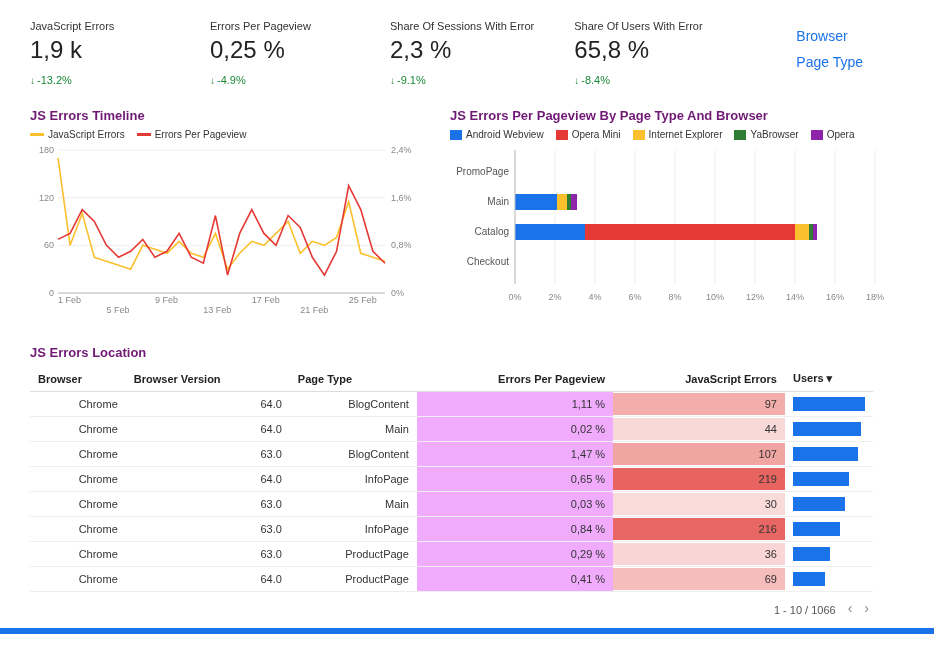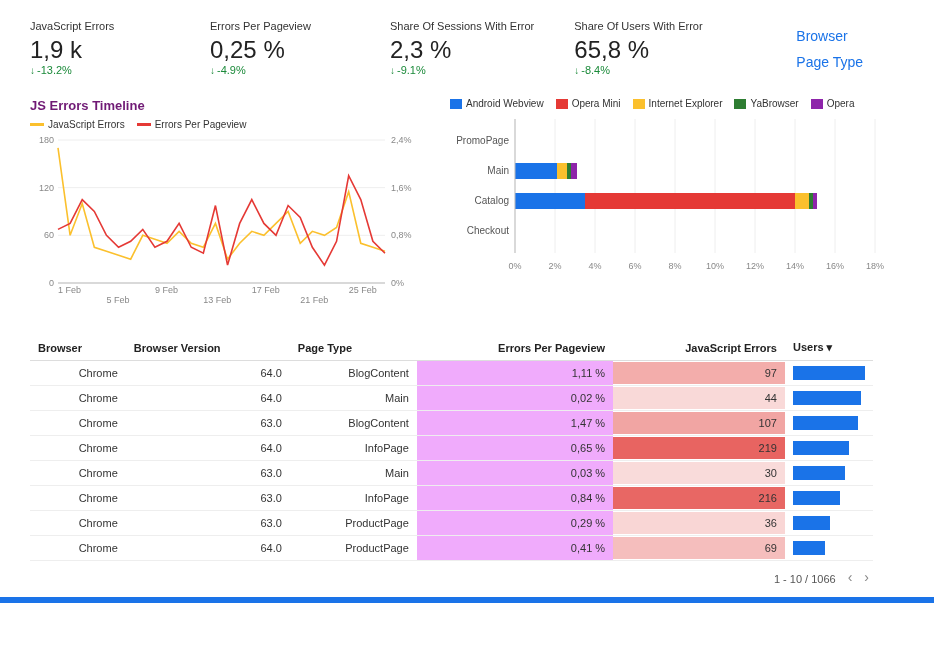--- a/index.html
+++ b/index.html
@@ -1,21 +1,21 @@
 <!DOCTYPE html>
 <html><head>
 <meta charset="utf-8">
 <style>
   * { box-sizing: border-box; margin: 0; padding: 0; }
   body { font-family: Arial, Helvetica, sans-serif; background:#fff; width:934px; }
   .wrap { width:903px; padding:20px 30px 0 30px; position:relative; }
   .kpis { display:flex; gap:40px; align-items:flex-start; }
   .kpi { min-width:140px; }
   .kpi-label { font-size:11px; color:#333; margin-bottom:4px; }
-  .kpi-value { font-size:24px; color:#222; margin-bottom:0; }
+  .kpi-value { font-size:24px; color:#222; margin-bottom:10px; }
   .kpi-delta { font-size:11px; color:#1b8a3a; }
   .kpi-delta .arrow { color:#1b8a3a; font-size:10px; margin-right:2px; }
   .filters { position:absolute; right:40px; top:28px; font-size:14px; }
   .filters div { color:#1a73e8; margin-bottom:10px; cursor:pointer; }
   .charts { display:flex; gap:30px; margin-top:22px; }
   .chart-title { font-size:13px; font-weight:bold; color:#701a75; margin-bottom:6px; }
   .chart-a { width:400px; }
   .chart-b { flex:1; }
   .legend { display:flex; flex-wrap:wrap; gap:12px; font-size:10px; color:#333; margin-bottom:6px; }
   .lg { display:flex; align-items:center; gap:4px; }
@@ -103,20 +103,21 @@
           <text x="173.33333333333331" y="167" class="tick">13 Feb</text>
           <text x="221.77777777777777" y="157" class="tick">17 Feb</text>
           <text x="270.2222222222222" y="167" class="tick">21 Feb</text>
           <text x="318.66666666666663" y="157" class="tick">25 Feb</text>
           <line x1="28" x2="355" y1="147" y2="147" class="axis"></line>
           <path d="M28 11.944444444444457 L40.111111111111114 99.33333333333334 L52.22222222222222 67.55555555555556 L64.33333333333333 111.25 L76.44444444444444 115.22222222222223 L88.55555555555554 119.19444444444444 L100.66666666666666 123.16666666666667 L112.77777777777777 99.33333333333334 L124.88888888888889 103.30555555555554 L137 107.27777777777777 L149.1111111111111 95.36111111111111 L161.22222222222223 107.27777777777777 L173.33333333333331 111.25 L185.44444444444443 87.41666666666666 L197.55555555555554 123.16666666666667 L209.66666666666669 107.27777777777777 L221.77777777777777 95.36111111111111 L233.88888888888889 99.33333333333334 L246 87.41666666666666 L258.1111111111111 75.5 L270.2222222222222 107.27777777777777 L282.33333333333337 95.36111111111111 L294.44444444444446 99.33333333333334 L306.55555555555554 91.38888888888889 L318.66666666666663 55.6388888888889 L330.77777777777777 107.27777777777777 L342.88888888888886 111.25 L355 115.22222222222223" fill="none" stroke="#fbc02d" stroke-width="1.6"></path>
           <path d="M28 93.375 L40.111111111111114 87.41666666666666 L52.22222222222222 63.58333333333333 L64.33333333333333 75.5 L76.44444444444444 99.33333333333333 L88.55555555555554 111.25 L100.66666666666666 105.29166666666666 L112.77777777777777 93.375 L124.88888888888889 111.25 L137 105.29166666666666 L149.1111111111111 87.41666666666666 L161.22222222222223 111.25 L173.33333333333331 117.20833333333333 L185.44444444444443 69.54166666666666 L197.55555555555554 129.125 L209.66666666666669 87.41666666666666 L221.77777777777777 63.58333333333333 L233.88888888888889 87.41666666666666 L246 99.33333333333333 L258.1111111111111 69.54166666666666 L270.2222222222222 81.45833333333333 L282.33333333333337 111.25 L294.44444444444446 129.125 L306.55555555555554 105.29166666666666 L318.66666666666663 39.75 L330.77777777777777 63.58333333333333 L342.88888888888886 105.29166666666666 L355 117.20833333333333" fill="none" stroke="#e53935" stroke-width="1.6"></path>
         </svg>
     </div>
     <div class="chart-b">
+      <div class="chart-title">JS Errors Per Pageview By Page Type And Browser</div>
       <div class="legend" id="pt-legend">
           <div class="lg">
             <span class="swb" style="background:#1a73e8"></span>
             <span>Android Webview</span>
           </div>
           <div class="lg">
             <span class="swb" style="background:#e53935"></span>
             <span>Opera Mini</span>
           </div>
           <div class="lg">
@@ -165,20 +166,21 @@
           <rect x="345" y="78" width="14" height="16" fill="#fbc02d"></rect>
           <rect x="359" y="78" width="4" height="16" fill="#2e7d32"></rect>
           <rect x="363" y="78" width="3.999999999999943" height="16" fill="#8e24aa"></rect>
           <text x="59" y="119" text-anchor="end" class="cat">Checkout</text>
           <line x1="65" x2="65" y1="4" y2="138" class="axis"></line>
         </svg>
     </div>
   </div>
 
   <div class="loc">
+    <div class="chart-title">JS Errors Location</div>
     <table>
       <thead>
           <tr id="loc-head">
             <th>Browser</th>
             <th>Browser Version</th>
             <th>Page Type</th>
             <th class="num">Errors Per Pageview</th>
             <th class="num">JavaScript Errors</th>
             <th>Users ▾</th>
           </tr>

